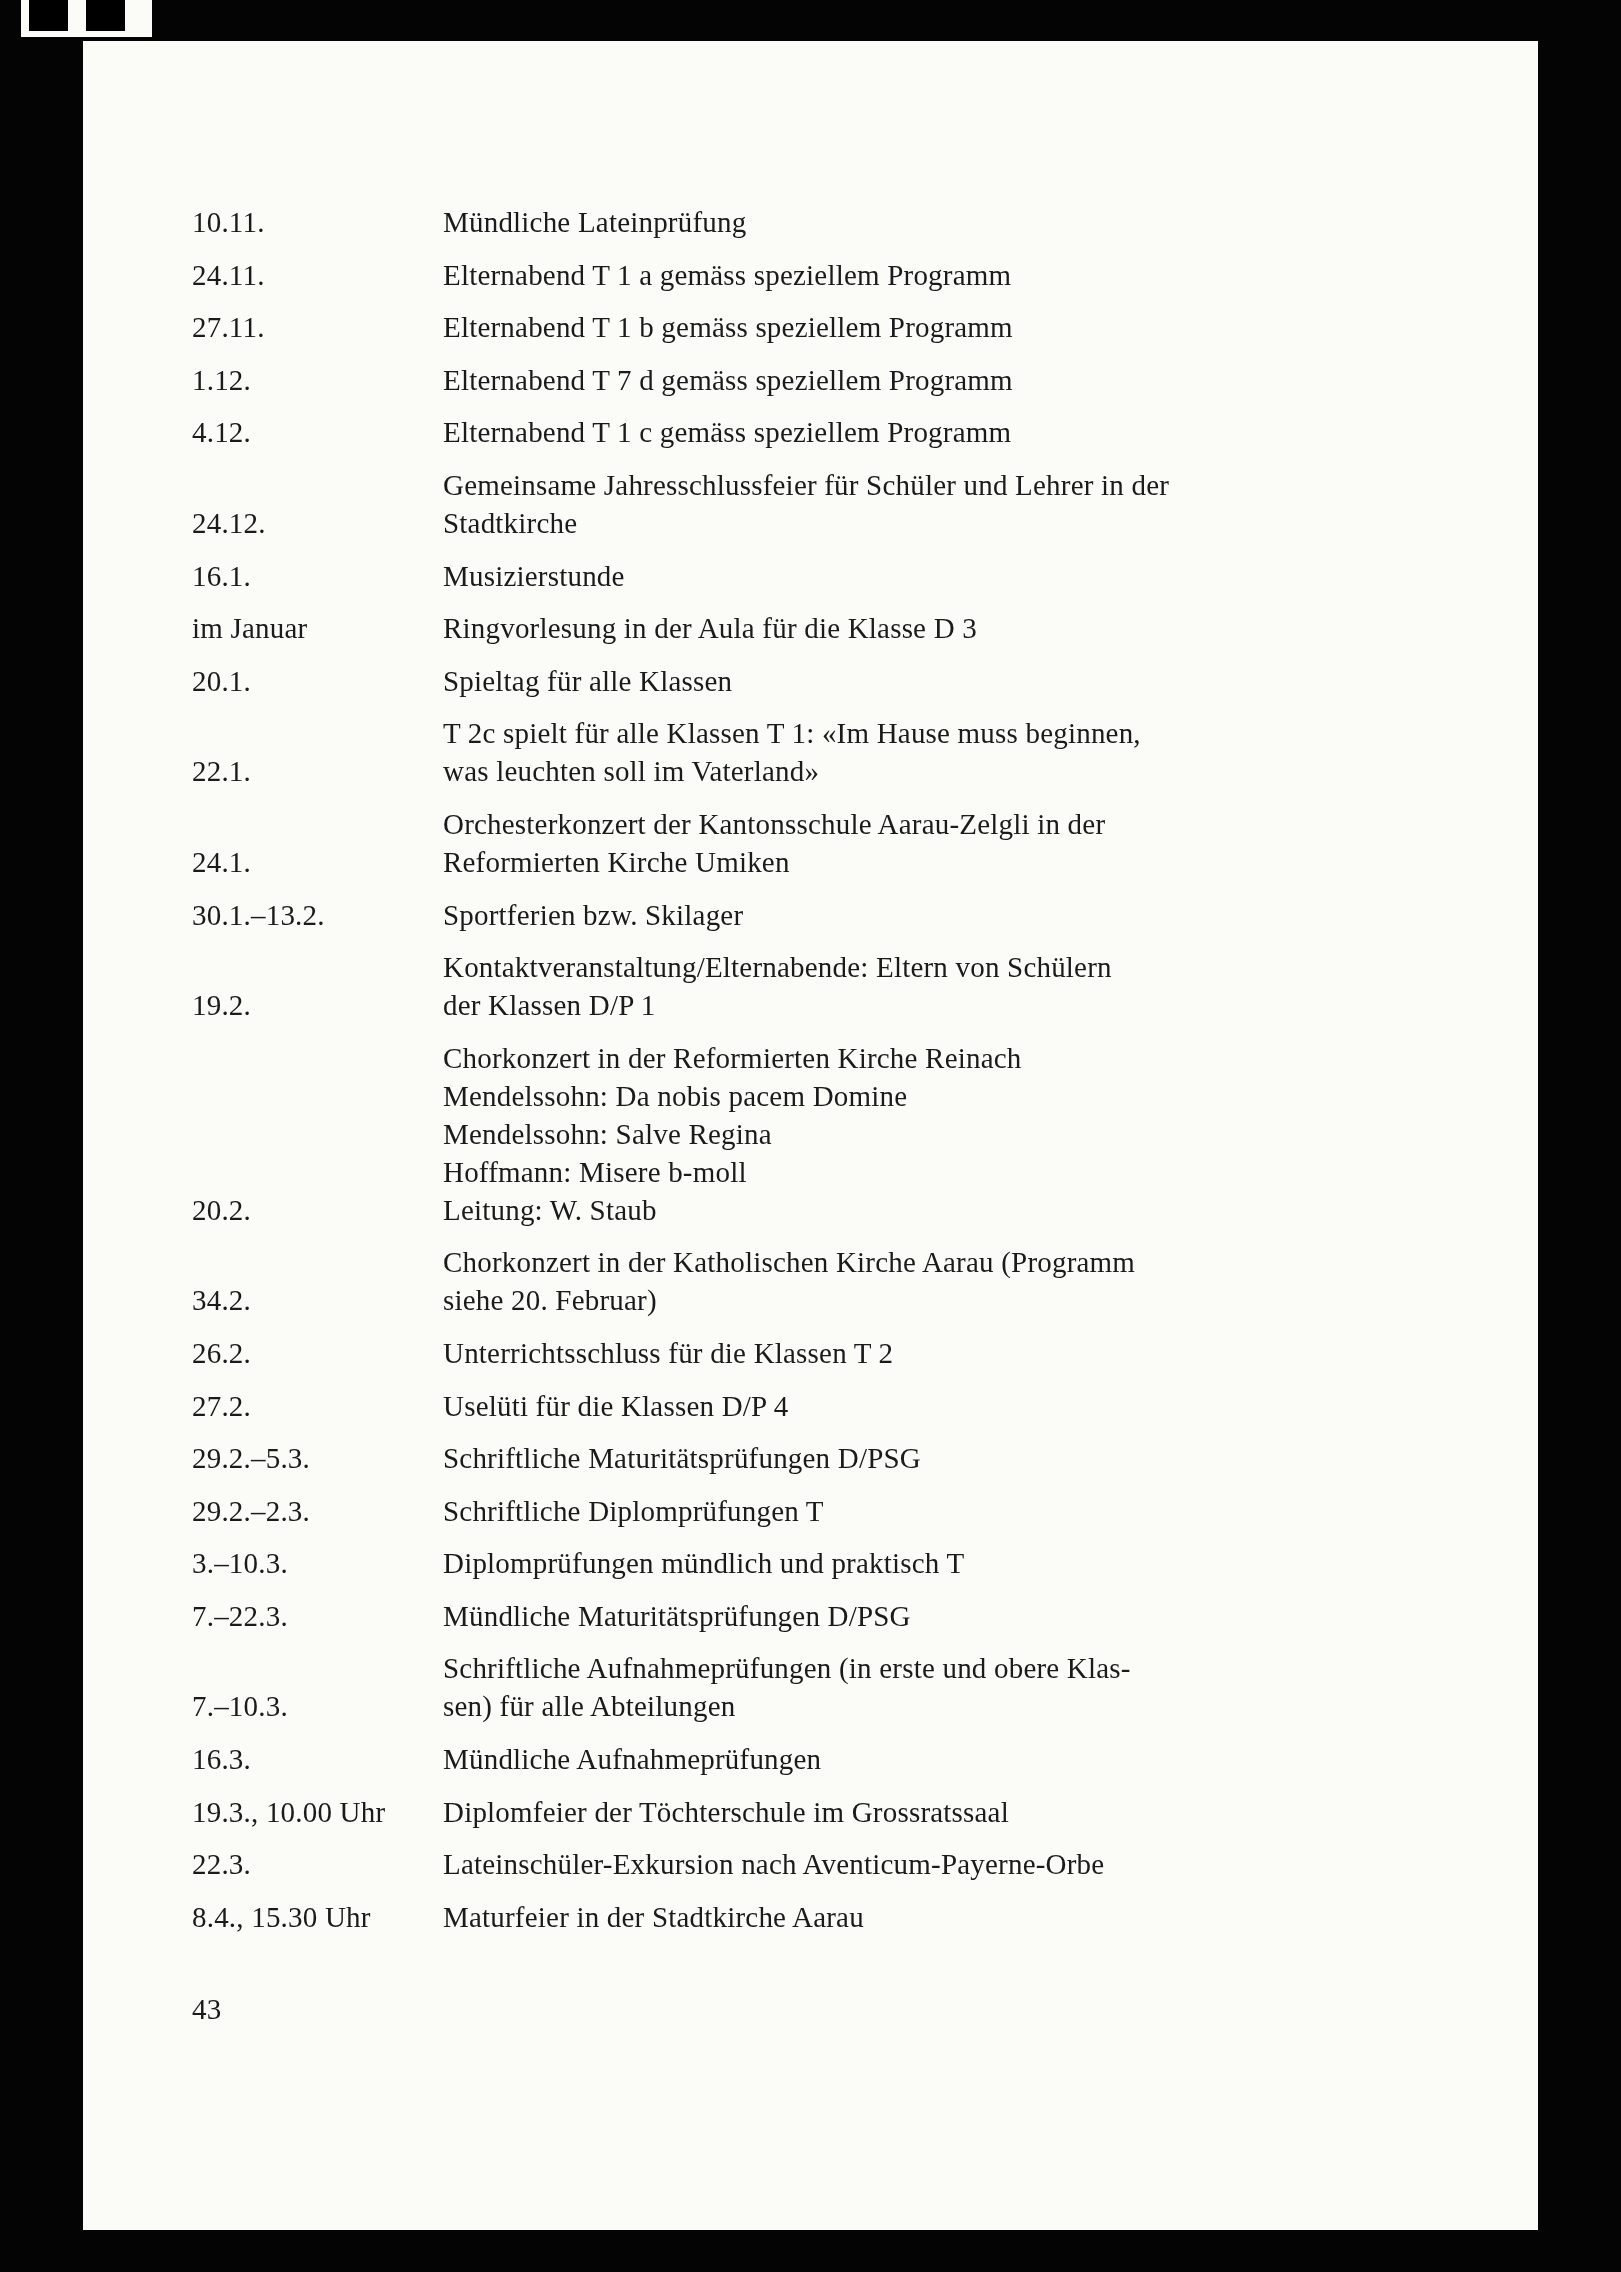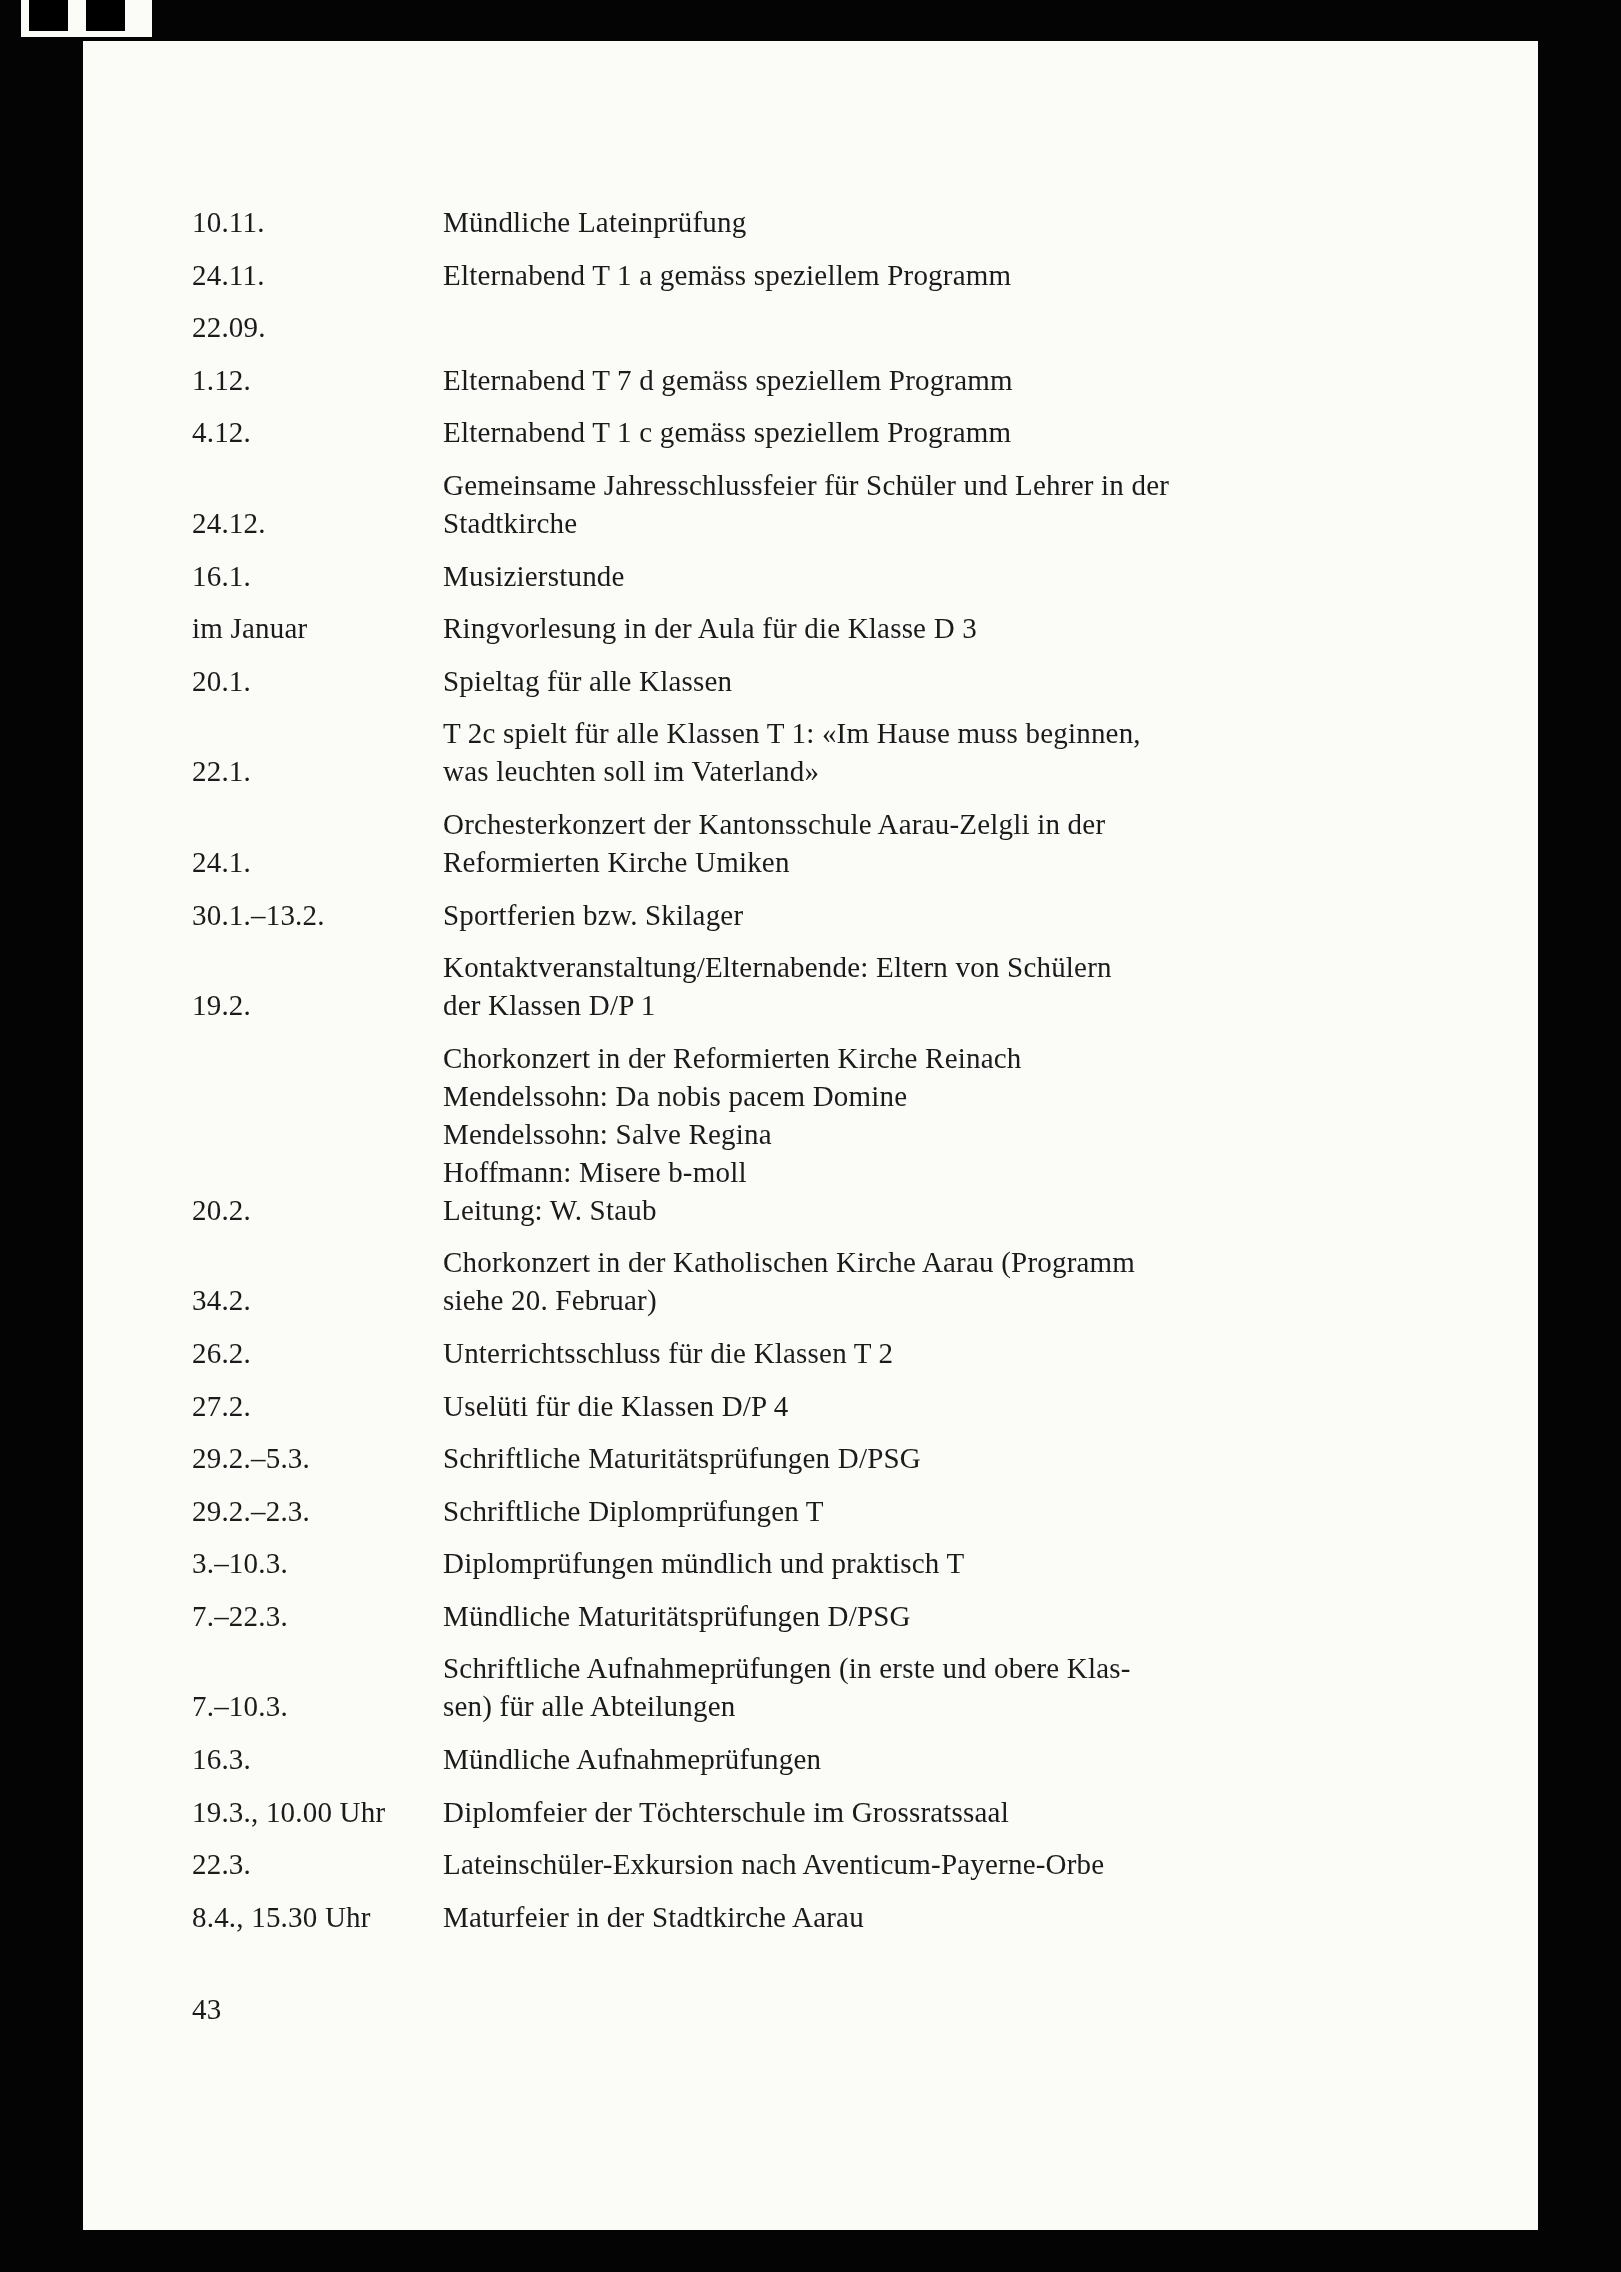--- a/index.html
+++ b/index.html
@@ -84,21 +84,22 @@
     <span class="date-cell">10.11.</span>
     <span class="event-cell">Mündliche Lateinprüfung</span>
   </div>
 
   <div class="row">
     <span class="date-cell">24.11.</span>
     <span class="event-cell">Elternabend T 1 a gemäss speziellem Programm</span>
   </div>
 
   <div class="row">
-    <span class="date-cell">22.09.</span>
+    <span class="date-cell">27.11.</span>
+    <span class="event-cell">Elternabend T 1 b gemäss speziellem Programm</span>
   </div>
 
   <div class="row">
     <span class="date-cell">1.12.</span>
     <span class="event-cell">Elternabend T 7 d gemäss speziellem Programm</span>
   </div>
 
   <div class="row">
     <span class="date-cell">4.12.</span>
     <span class="event-cell">Elternabend T 1 c gemäss speziellem Programm</span>

